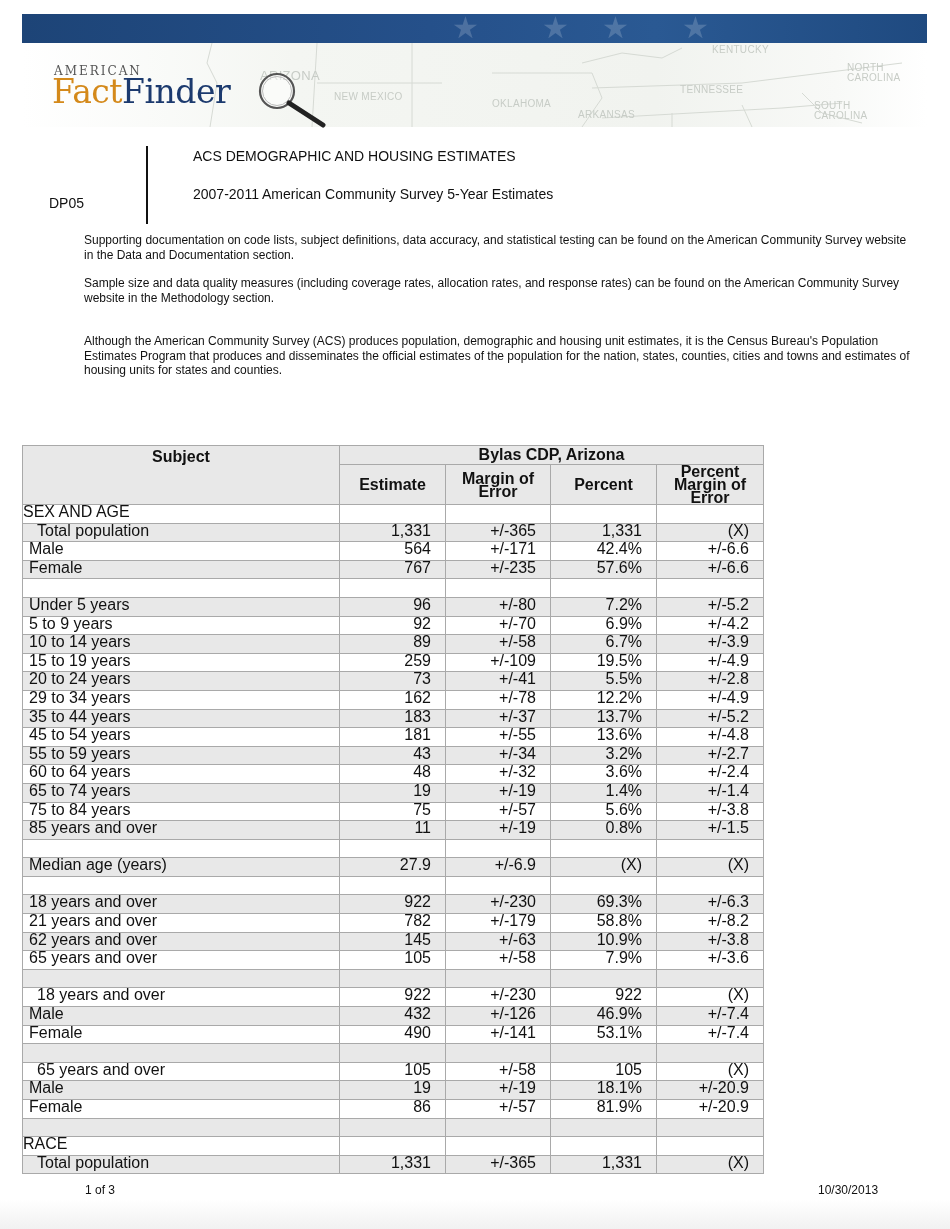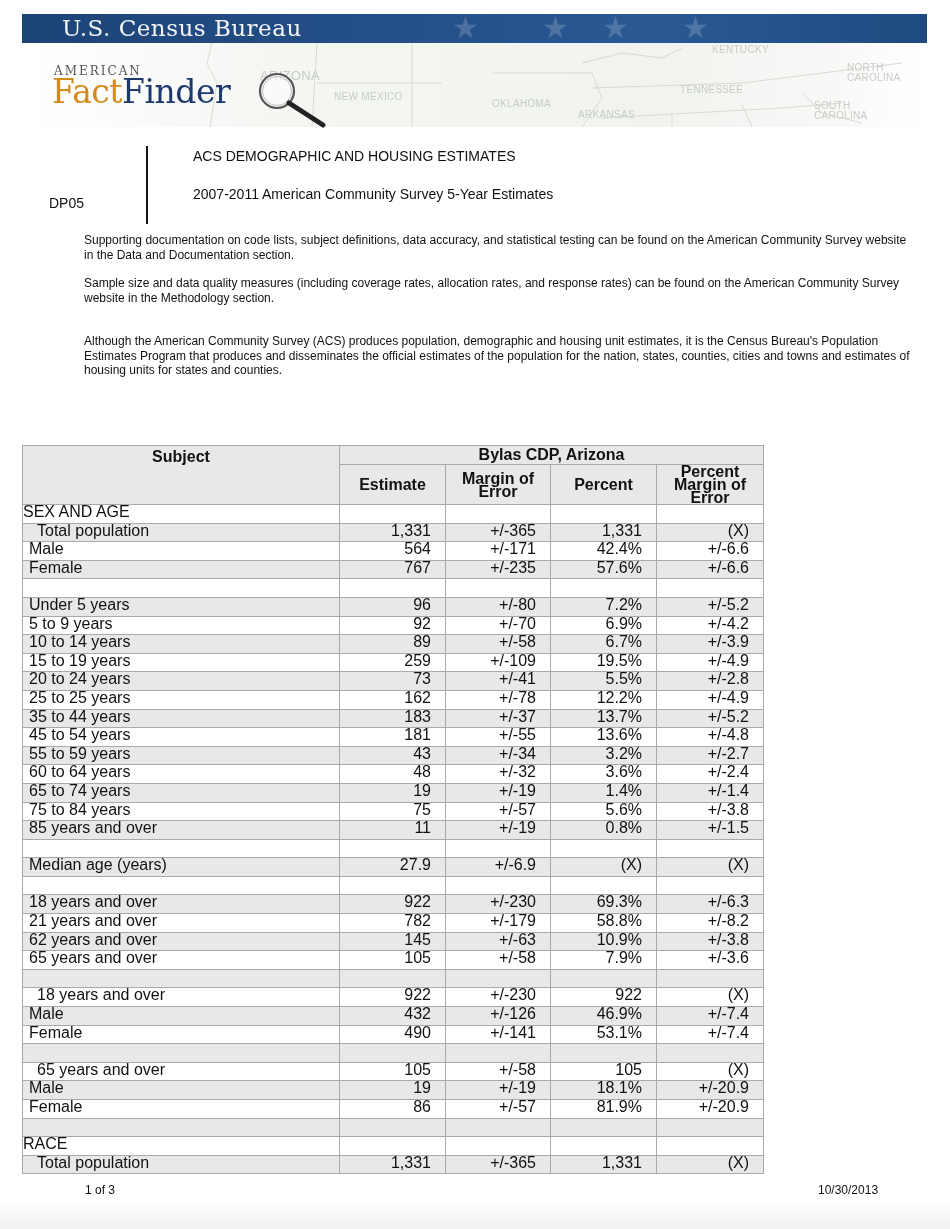--- a/index.html
+++ b/index.html
@@ -64,21 +64,20 @@
   .pagebottom { position: absolute; left: 0; top: 1200px; width: 950px; height: 29px; background: linear-gradient(#ffffff, #f1f1f1); }
 </style>
 </head>
 <body>
 
 <div class="banner">
   <span class="star" style="left:430px">★</span>
   <span class="star" style="left:520px">★</span>
   <span class="star" style="left:580px">★</span>
   <span class="star" style="left:660px">★</span>
-  <span class="banner-title">U.S. Census Bureau</span>
 </div>
 
 <div class="mapband">
   <svg class="maplines" width="905" height="84">
     <g stroke="#d6dad4" stroke-width="1" fill="none">
       <path d="M190 0 L185 20 L195 40 L188 84"></path>
       <path d="M295 0 L290 84"></path>
       <path d="M295 40 L420 40"></path>
       <path d="M390 0 L390 84"></path>
       <path d="M470 30 L570 30 L580 55 L560 84"></path>
@@ -204,21 +203,21 @@
         <td class="num">+/-4.9</td>
       </tr>
       <tr class="g">
         <td class="lbl">20 to 24 years</td>
         <td class="num">73</td>
         <td class="num">+/-41</td>
         <td class="num">5.5%</td>
         <td class="num">+/-2.8</td>
       </tr>
       <tr class="w">
-        <td class="lbl">25 to 25 years</td>
+        <td class="lbl">29 to 34 years</td>
         <td class="num">162</td>
         <td class="num">+/-78</td>
         <td class="num">12.2%</td>
         <td class="num">+/-4.9</td>
       </tr>
       <tr class="g">
         <td class="lbl">35 to 44 years</td>
         <td class="num">183</td>
         <td class="num">+/-37</td>
         <td class="num">13.7%</td>

